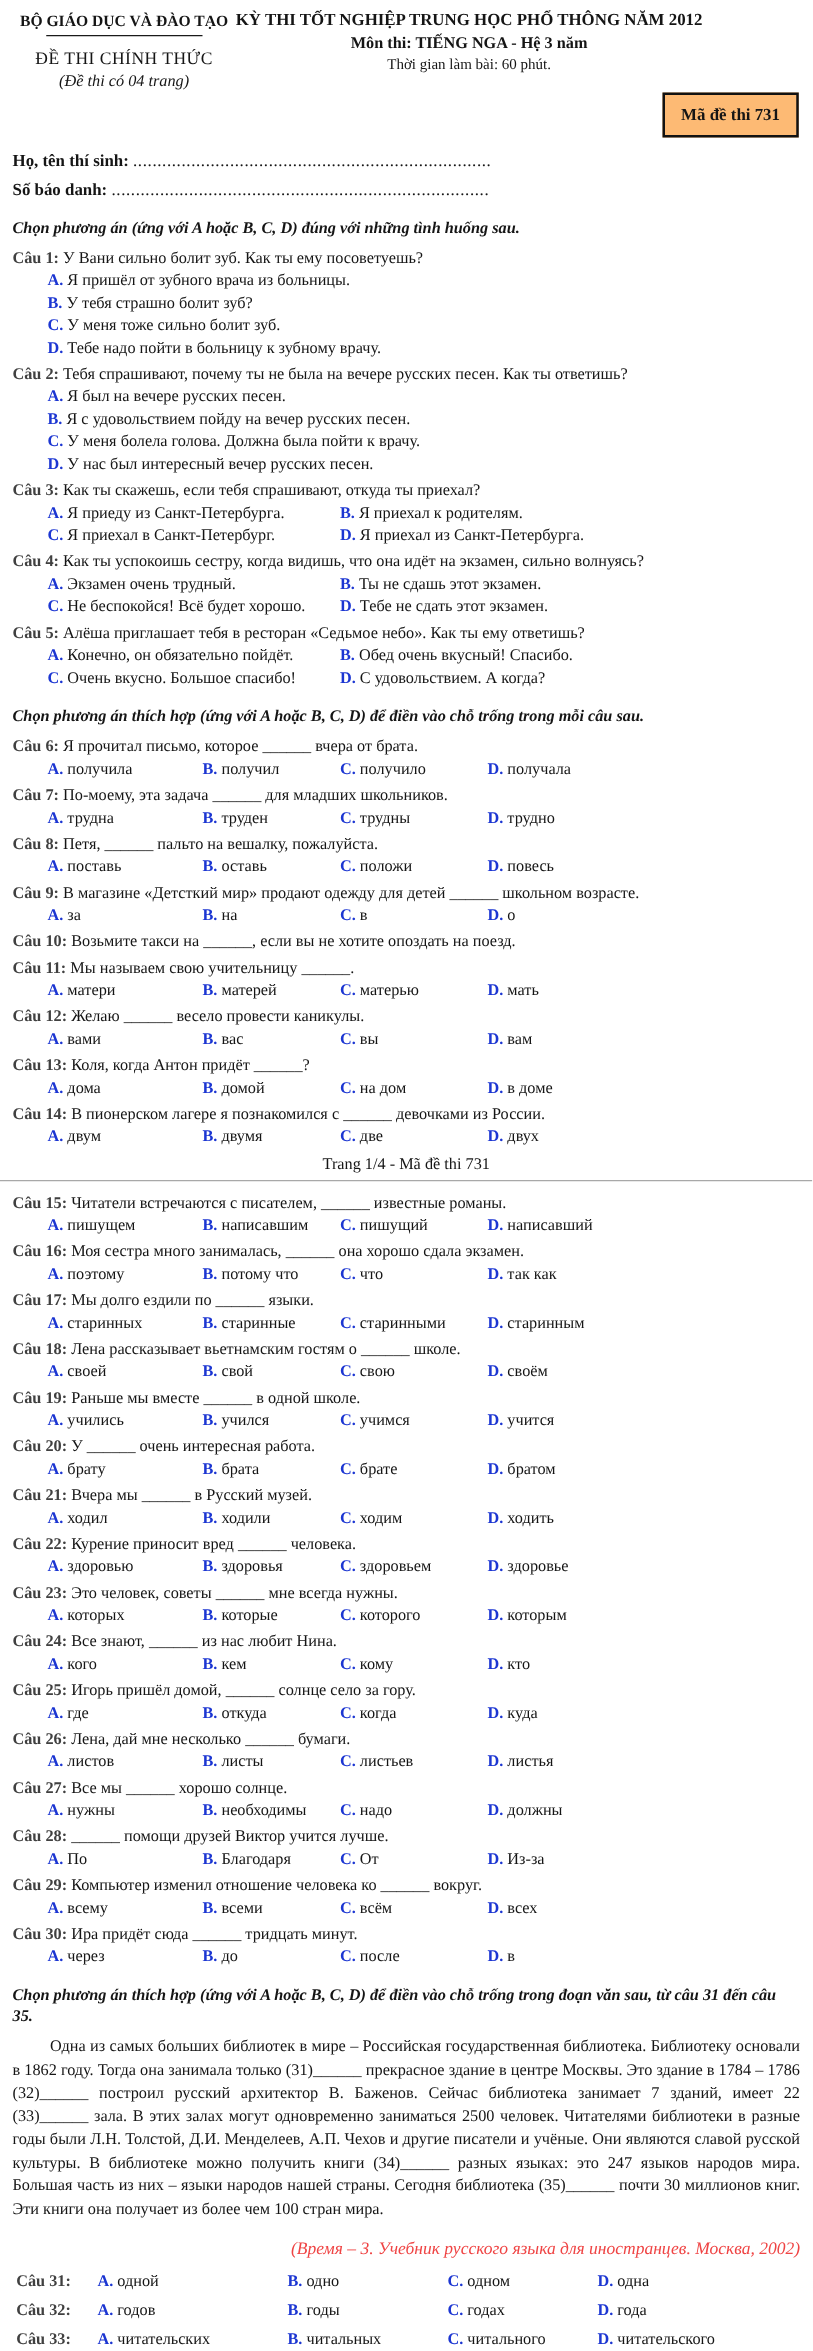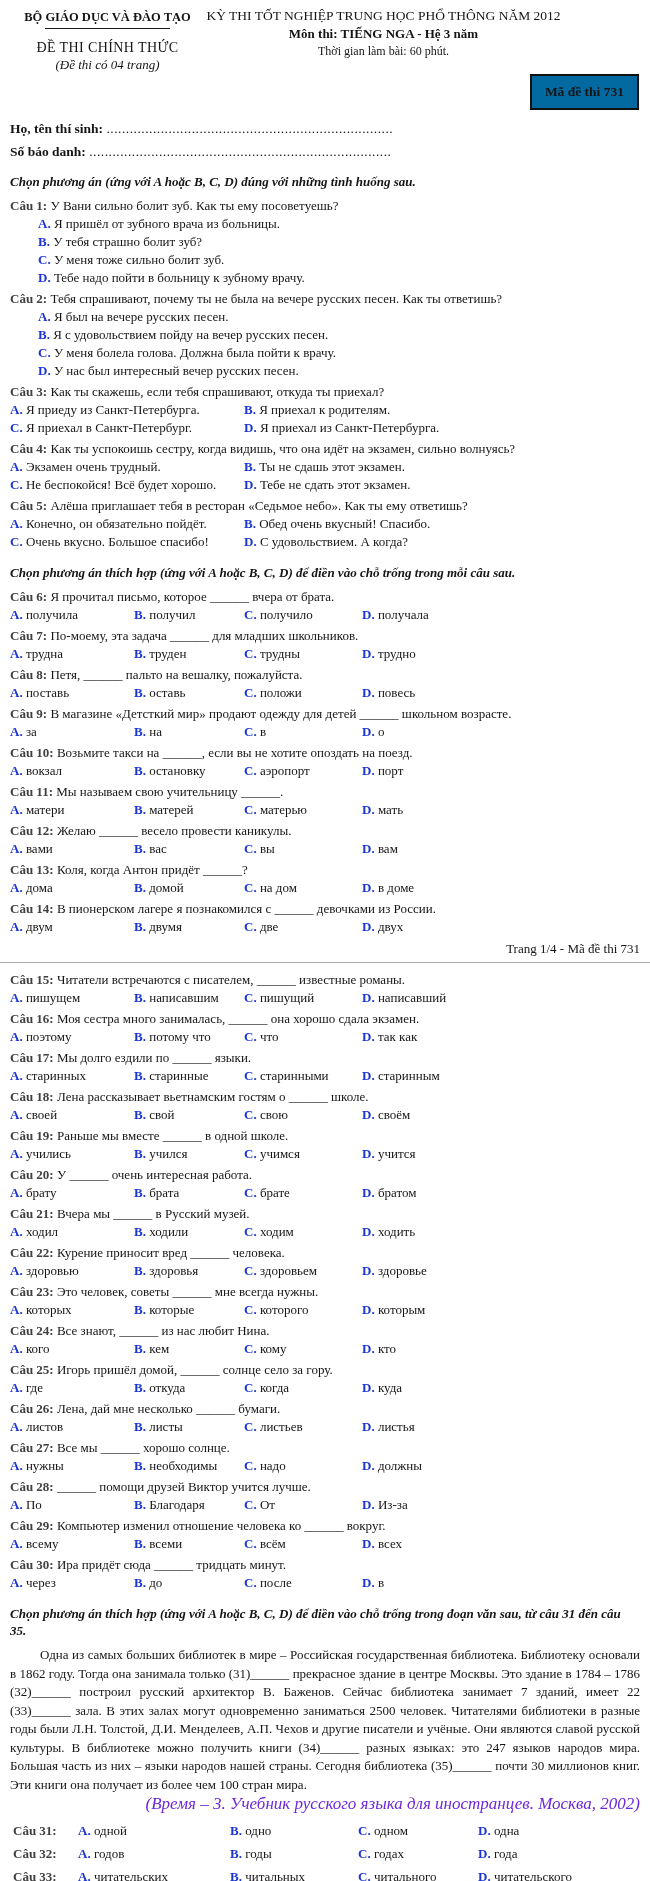--- a/index.html
+++ b/index.html
@@ -15,45 +15,45 @@
     font-size:13px;
   }
   
   .header{display:flex;}
   .header-left{width:195px;text-align:center;padding-top:2px;}
   .ministry{font-weight:bold;font-size:12.5px;white-space:nowrap;}
   .ministry-rule{width:125px;border-top:1.5px solid #1a1a1a;margin:3px auto 11px auto;}
   .exam-type{font-size:14px;letter-spacing:.4px;white-space:nowrap;}
   .exam-note{font-style:italic;font-size:13px;margin-top:1px;}
   .header-right{flex:1;text-align:center;padding-right:78px;}
-  .exam-title{font-weight:normal;font-size:13.5px;white-space:nowrap;}
+  .exam-title{font-weight:bold;font-size:13.5px;white-space:nowrap;}
   .exam-subject{font-weight:bold;font-size:13px;margin-top:2px;}
   .exam-duration{font-size:12px;margin-top:2px;}
   .code-box{
     position:absolute;top:74px;right:11px;
     border:2px solid #111;padding:8px 13px;
-    font-weight:bold;font-size:13.5px;background:#0369a1;
+    font-weight:bold;font-size:13.5px;background:#fdba74;
   }
   .fill-lines{margin-top:48px;}
   .fill-line{font-size:13.5px;margin-top:7px;}
   .fill-label{font-weight:bold;}
   .dots{letter-spacing:.5px;}
   
   .section-heading{font-weight:bold;font-style:italic;font-size:13px;line-height:17px;margin:13px 0 7px 0;}
   .question{line-height:18px;margin:2px 0 3px 0;}
   .q-num{color:#404040;font-weight:bold;}
   .opt-letter{color:#1c36d2;font-weight:bold;}
   .opt-row{margin-left:28px;}
-  .opt-grid{display:grid;}
+  .opt-grid{display:grid;margin-left:28px;}
   .g4{grid-template-columns:124px 110px 118px 1fr;}
   .g2{grid-template-columns:234px 1fr;}
   .q-inline{display:grid;grid-template-columns:65px 152px 128px 120px 1fr;line-height:23px;margin:0 0 0 3px;}
   .passage{text-align:justify;text-indent:30px;line-height:18.5px;margin-top:2px;}
-  .citation{color:#6d28d9;font-style:italic;text-align:right;font-size:17px;margin:0 0 5px 0;}
-  .page-footer{text-align:right;font-size:13px;margin-top:5px;}
+  .citation{color:#ef4444;font-style:italic;text-align:right;font-size:14px;margin:16px 0 5px 0;}
+  .page-footer{text-align:center;font-size:13px;margin-top:5px;}
   .page-divider{border:0;border-top:1px solid #a8a8a8;margin:5px -10px 8px -10px;}
 </style>
 </head>
 <body>
 
 <div class="page">
   <div class="header">
     <div class="header-left">
       <div class="ministry">BỘ GIÁO DỤC VÀ ĐÀO TẠO</div>
       <div class="ministry-rule"></div>
@@ -155,26 +155,20 @@
         <div class="q-line"><span class="q-num">Câu 9:</span> <span class="q-text">В магазине «Детсткий мир» продают одежду для детей ______ школьном возрасте.</span></div>
         <div class="opt-grid g4">
           <span class="opt"><span class="opt-letter">A.</span> <span class="opt-text">за</span></span>
           <span class="opt"><span class="opt-letter">B.</span> <span class="opt-text">на</span></span>
           <span class="opt"><span class="opt-letter">C.</span> <span class="opt-text">в</span></span>
           <span class="opt"><span class="opt-letter">D.</span> <span class="opt-text">о</span></span>
         </div>
       </div>
       <div class="question">
         <div class="q-line"><span class="q-num">Câu 10:</span> <span class="q-text">Возьмите такси на ______, если вы не хотите опоздать на поезд.</span></div>
-        <div class="opt-grid g4">
-          <span class="opt"><span class="opt-letter">A.</span> <span class="opt-text">вокзал</span></span>
-          <span class="opt"><span class="opt-letter">B.</span> <span class="opt-text">остановку</span></span>
-          <span class="opt"><span class="opt-letter">C.</span> <span class="opt-text">аэропорт</span></span>
-          <span class="opt"><span class="opt-letter">D.</span> <span class="opt-text">порт</span></span>
-        </div>
       </div>
       <div class="question">
         <div class="q-line"><span class="q-num">Câu 11:</span> <span class="q-text">Мы называем свою учительницу ______.</span></div>
         <div class="opt-grid g4">
           <span class="opt"><span class="opt-letter">A.</span> <span class="opt-text">матери</span></span>
           <span class="opt"><span class="opt-letter">B.</span> <span class="opt-text">матерей</span></span>
           <span class="opt"><span class="opt-letter">C.</span> <span class="opt-text">матерью</span></span>
           <span class="opt"><span class="opt-letter">D.</span> <span class="opt-text">мать</span></span>
         </div>
       </div>

